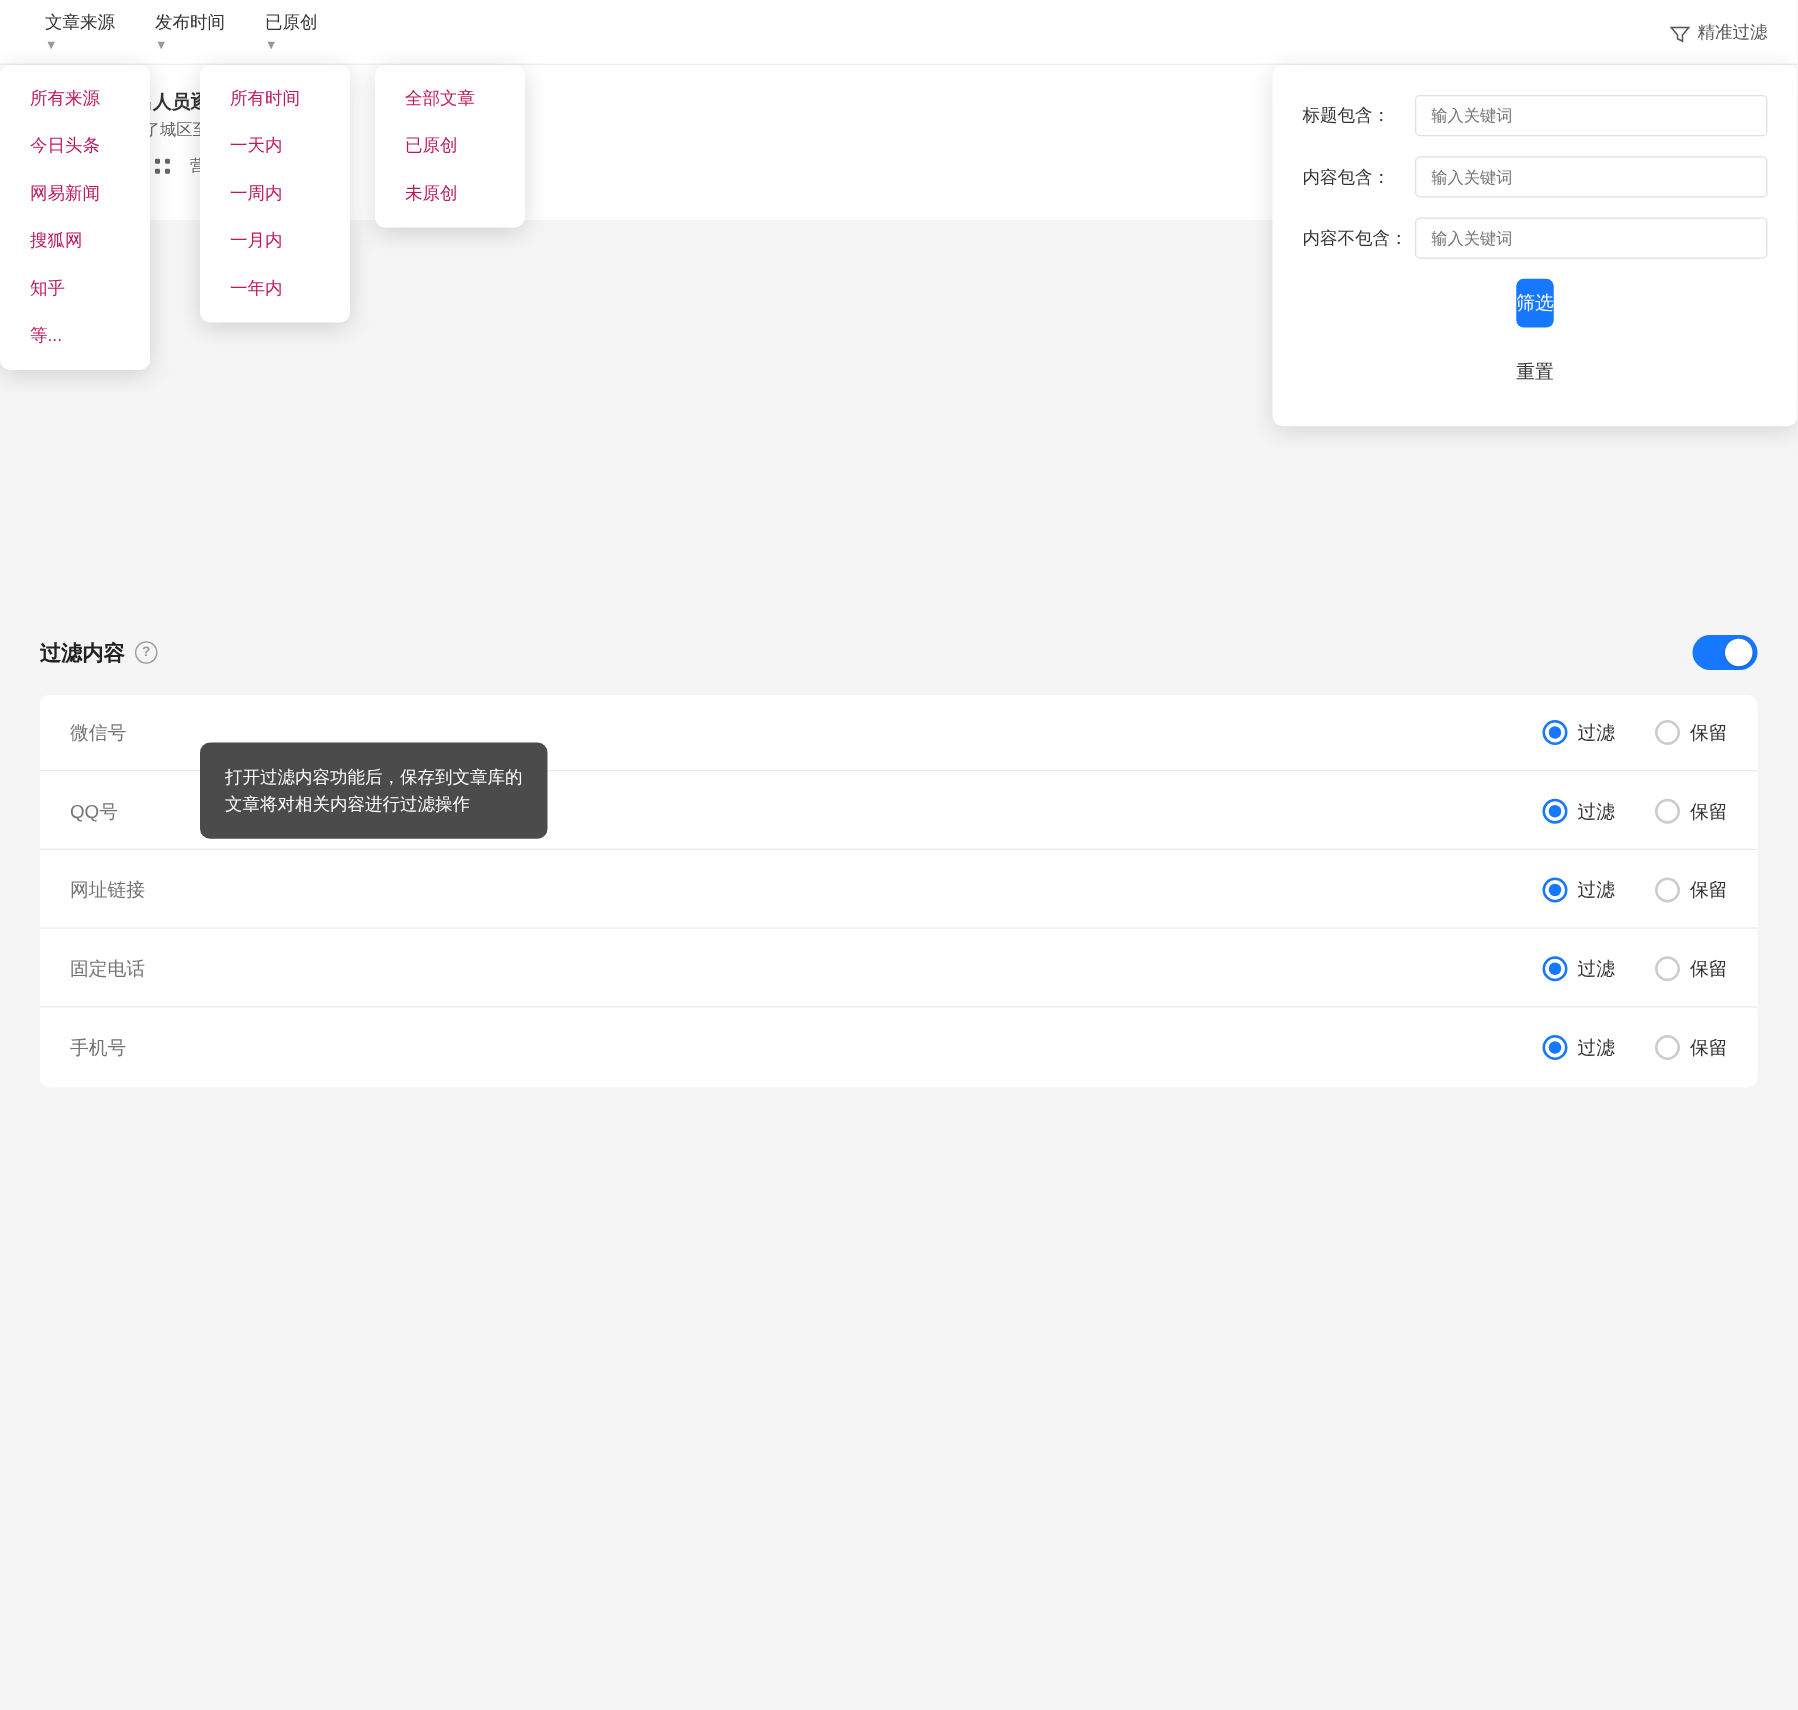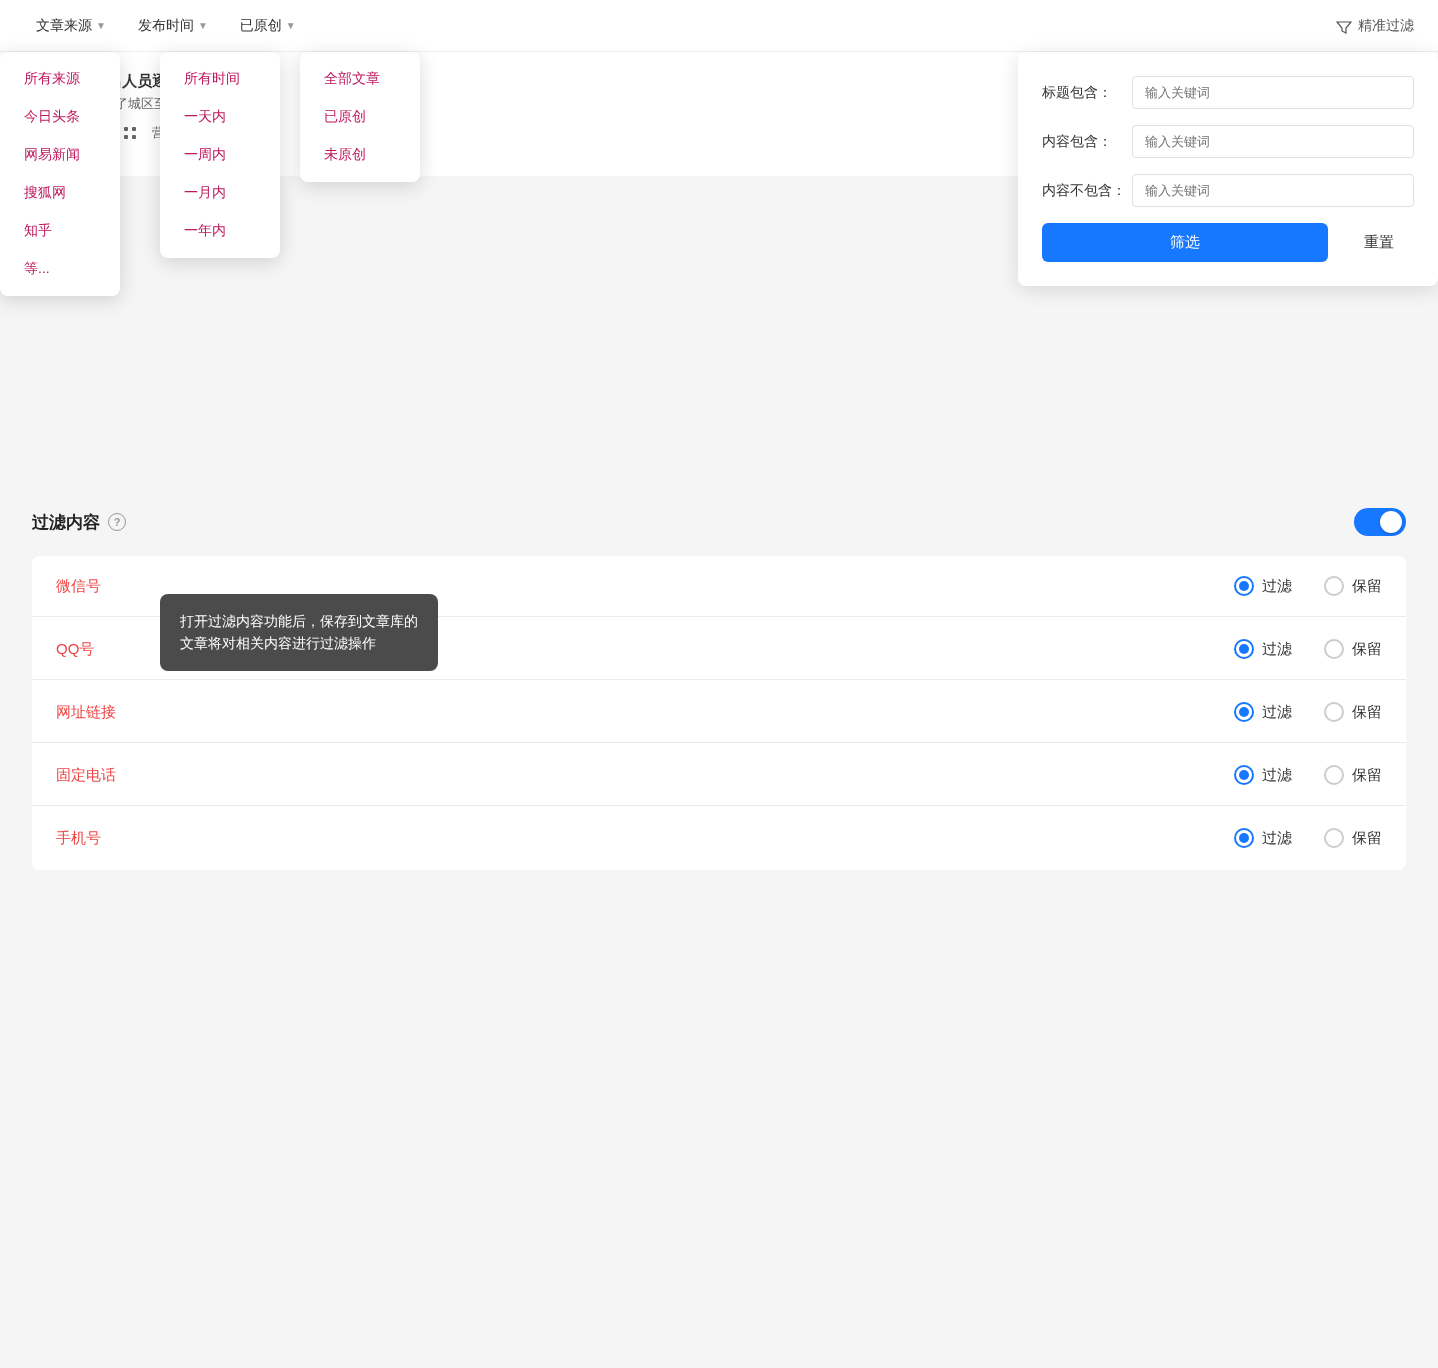--- a/index.html
+++ b/index.html
@@ -18,28 +18,29 @@
       align-items: center;
       background: #fff;
       padding: 0 24px;
       height: 52px;
       border-bottom: 1px solid #eee;
       position: relative;
       z-index: 10;
     }
     .filter-btn {
       display: flex;
-      align-items: center;
+      align-items: flex-start;
       gap: 4px;
       padding: 6px 12px;
       cursor: pointer;
       font-size: 14px;
       color: #333;
       border-radius: 4px;
       margin-right: 8px;
+      flex-direction: column;
     }
     .filter-btn .arrow {
       font-size: 10px;
       color: #999;
     }
     .right-filter {
       margin-left: auto;
       display: flex;
       align-items: flex-end;
       gap: 6px;
@@ -122,20 +123,21 @@
       padding: 8px 12px;
       font-size: 13px;
       color: #999;
       outline: none;
     }
     .adv-actions {
       display: flex;
       align-items: center;
       gap: 16px;
       margin-top: 8px;
+      flex-direction: column;
     }
     .btn-filter {
       flex: 1;
       background: #1677ff;
       color: #fff;
       border: none;
       border-radius: 6px;
       padding: 10px 0;
       font-size: 15px;
       cursor: pointer;
@@ -283,21 +285,21 @@
       align-items: center;
       padding: 20px 0;
       border-bottom: 1px solid #eaeaea;
       background: #fff;
       padding-left: 24px;
       padding-right: 24px;
       margin-bottom: 2px;
     }
     .filter-row-label {
       font-size: 15px;
-      color: #ef4444;
+      color: #737373;
       flex: 1;
     }
     .radio-group {
       display: flex;
       align-items: flex-start;
       gap: 32px;
     }
     .radio-item {
       display: flex;
       align-items: center;

